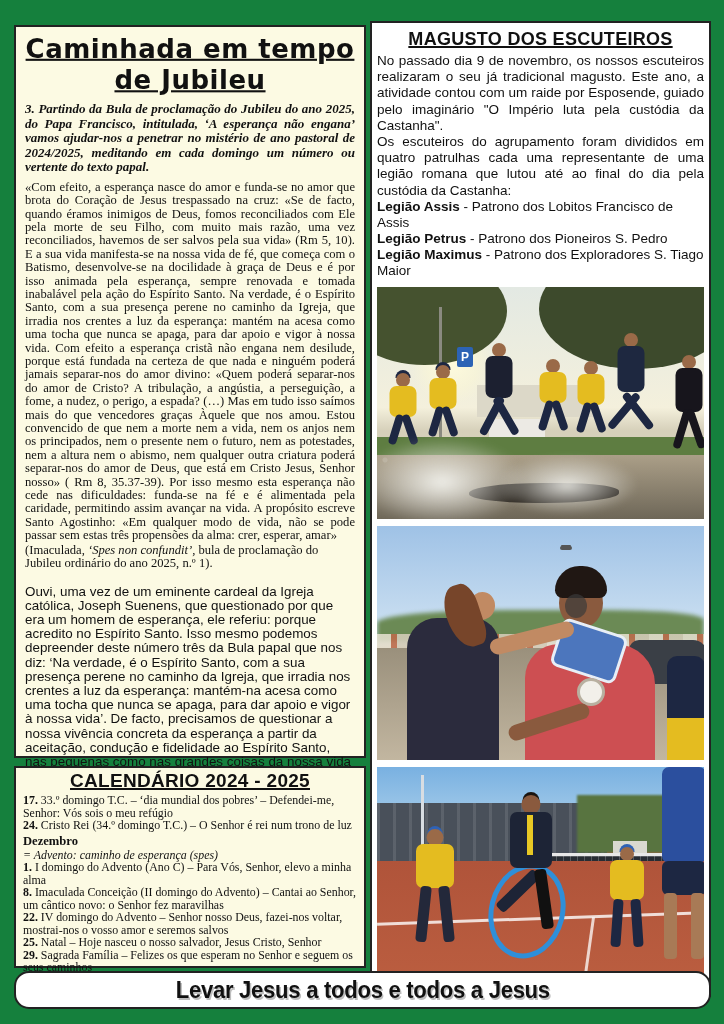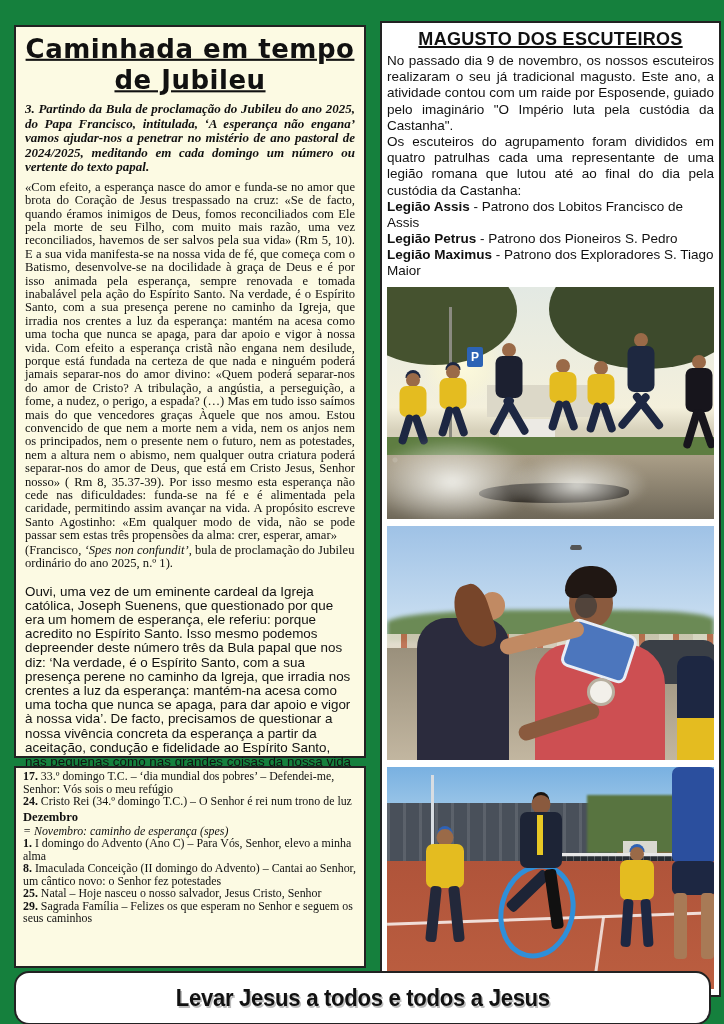--- a/index.html
+++ b/index.html
@@ -26,70 +26,72 @@
   #calendar-box{left:14px;top:766px;width:352px;height:202px;padding:2px 7px;}
   .cal-title{font-family:"Liberation Sans",sans-serif;font-weight:900;font-size:19px;
              text-align:center;text-decoration:underline;text-decoration-thickness:2px;
              letter-spacing:.3px;margin:0 0 2px 0;}
   .month{font-weight:bold;font-size:12.6px;margin-top:2px;}
   .cal-entry{font-size:11.9px;line-height:1.05;}
   .cal-note{font-size:11.9px;font-style:italic;line-height:1.05;}
   .b{font-weight:bold;}
 
   
-  #magusto-box{left:370px;top:21px;width:341px;height:976px;padding:4px 5px;background:#fff;margin-left:10px;}
+  #magusto-box{left:370px;top:21px;width:341px;height:976px;padding:4px 5px;background:#fff;}
   .mag-title{font-family:"Liberation Sans",sans-serif;font-weight:800;font-size:18px;
              text-align:center;text-decoration:underline;text-decoration-thickness:2px;
              letter-spacing:.3px;margin:2px 0 3px 0;}
   .mag-text{font-family:"Liberation Sans",sans-serif;font-size:13.5px;line-height:1.2;
             text-align:justify;}
   .legion-line{font-family:"Liberation Sans",sans-serif;font-size:13.5px;line-height:1.2;}
 
   
   .photo{position:relative;width:327px;height:232px;margin-top:7px;overflow:hidden;background:#cfd8d2;}
   .abs{position:absolute;}
   .kid{position:absolute;width:28px;height:80px;}
   .kid .head{position:absolute;left:50%;transform:translateX(-50%);top:0;width:14px;height:14px;border-radius:50%;background:#9a6a48;}
   .kid .torso{position:absolute;left:50%;transform:translateX(-50%);top:13px;width:27px;height:31px;border-radius:7px;background:#e4bc20;}
   .kid .legL,.kid .legR{position:absolute;top:41px;width:8px;height:31px;border-radius:4px;background:#1d2742;}
   .kid .legL{left:3px;transform:rotate(17deg);}
   .kid .legR{right:3px;transform:rotate(-19deg);}
   .cap{position:absolute;left:50%;transform:translateX(-50%);top:-3px;width:15px;height:8px;border-radius:8px 8px 0 0;background:#1d2742;}
 
   
-  #footer-banner{left:14px;top:971px;width:697px;height:54px;border-radius:15px;background:#fff;
+  #footer-banner{left:14px;top:971px;width:697px;height:38px;border-radius:15px;background:#fff;
                  display:flex;align-items:center;justify-content:center;}
   #footer-banner span{font-family:"Liberation Sans",sans-serif;font-weight:900;font-size:23px;
                       letter-spacing:-.3px;transform:scaleX(.96);text-shadow:1.5px 1.5px 0 #bdbdbd;}
 </style>
 </head>
 <body>
 
 <div id="page">
 
   <div id="article-box" class="box cream">
     <div class="art-title">Caminhada em tempo de Jubileu</div>
     <div class="intro">3. Partindo da Bula de proclamação do Jubileu do ano 2025, do Papa Francisco, intitulada, ‘A esperança não engana’ vamos ajudar-nos a penetrar no mistério de ano pastoral de 2024/2025, meditando em cada domingo um número ou vertente do texto papal.</div>
     <div class="body-quote">«Com efeito, a esperança nasce do amor e funda-se no amor que brota do Coração de Jesus trespassado na cruz: «Se de facto, quando éramos inimigos de Deus, fomos reconciliados com Ele pela morte de seu Filho, com muito mais razão, uma vez reconciliados, havemos de ser salvos pela sua vida» (Rm 5, 10). E a sua vida manifesta-se na nossa vida de fé, que começa com o Batismo, desenvolve-se na docilidade à graça de Deus e é por isso animada pela esperança, sempre renovada e tomada inabalável pela ação do Espírito Santo. Na verdade, é o Espírito Santo, com a sua presença perene no caminho da Igreja, que irradia nos crentes a luz da esperança: mantém na acesa como uma tocha que nunca se apaga, para dar apoio e vigor à nossa vida. Com efeito a esperança cristã não engana nem desilude, porque está fundada na certeza de que nada e ninguém poderá jamais separar-nos do amor divino: «Quem poderá separar-nos do amor de Cristo? A tribulação, a angústia, a perseguição, a fome, a nudez, o perigo, a espada? (…) Mas em tudo isso saímos mais do que vencedores graças Àquele que nos amou. Estou convencido de que nem a morte nem a vida, nem os anjos nem os principados, nem o presente nem o futuro, nem as potestades, nem a altura nem o abismo, nem qualquer outra criatura poderá separar-nos do amor de Deus, que está em Cristo Jesus, Senhor nosso» ( Rm 8, 35.37-39). Por isso mesmo esta esperança não cede nas dificuldades: funda-se na fé e é alimentada pela caridade, permitindo assim avançar na vida. A propósito escreve Santo Agostinho: «Em qualquer modo de vida, não se pode passar sem estas três propensões da alma: crer, esperar, amar»</div>
-    <div class="citation"><span>(Francisco, </span><span class="it">‘Spes non confundit’</span><span>, bula de proclamação do Jubileu ordinário do ano 2025, n.º 1).</span></div>
+    <div class="citation"><span>(Imaculada, </span><span class="it">‘Spes non confundit’</span><span>, bula de proclamação do Jubileu ordinário do ano 2025, n.º 1).</span></div>
     <div class="reflect">Ouvi, uma vez de um eminente cardeal da Igreja católica, Joseph Suenens, que questionado por que era um homem de esperança, ele referiu: porque acredito no Espírito Santo. Isso mesmo podemos depreender deste número três da Bula papal que nos diz: ‘Na verdade, é o Espírito Santo, com a sua presença perene no caminho da Igreja, que irradia nos crentes a luz da esperança: mantém-na acesa como uma tocha que nunca se apaga, para dar apoio e vigor à nossa vida’. De facto, precisamos de questionar a nossa vivência concreta da esperança a partir da aceitação, condução e fidelidade ao Espírito Santo, nas pequenas como nas grandes coisas da nossa vida pessoal e comunitária.</div>
     <div class="questions">
       <div>* Como vivo os desafios de S. Agostinho: crer, esperar e amar?</div>
       <div>* Invoco o Espírito Santo nas horas de maior desânimo ou tristeza?</div>
       <div>* Sinto-me servidor da esperança no meu meio ambiente?</div>
     </div>
   </div>
 
   <div id="calendar-box" class="box cream">
+    <div class="cal-title">CALENDÁRIO 2024 - 2025</div>
     <div class="cal-entry"><span class="b">17.</span> <span>33.º domingo T.C. – ‘dia mundial dos pobres’ – Defendei-me, Senhor: Vós sois o meu refúgio</span></div>
     <div class="cal-entry"><span class="b">24.</span> <span>Cristo Rei (34.º domingo T.C.) – O Senhor é rei num trono de luz</span></div>
     <div class="month">Dezembro</div>
-    <div class="cal-note">= Novembro: caminho de esperança (spes)</div>
+    <div class="cal-note">= Advento: caminho de esperança (spes)</div>
     <div class="cal-entry"><span class="b">1.</span> <span>I domingo do Advento (Ano C) – Para Vós, Senhor, elevo a minha alma</span></div>
-    <div class="cal-entry"><span class="b">8.</span> <span>Imaculada Conceição (II domingo do Advento) – Cantai ao Senhor, um cântico novo: o Senhor fez potestades</span></div>
+    <div class="cal-entry"><span class="b">8.</span> <span>Imaculada Conceição (II domingo do Advento) – Cantai ao Senhor, um cântico novo: o Senhor fez maravilhas</span></div>
+    <div class="cal-entry"><span class="b">22.</span> <span>IV domingo do Advento – Senhor nosso Deus, fazei-nos voltar, mostrai-nos o vosso amor e seremos salvos</span></div>
     <div class="cal-entry"><span class="b">25.</span> <span>Natal – Hoje nasceu o nosso salvador, Jesus Cristo, Senhor</span></div>
     <div class="cal-entry"><span class="b">29.</span> <span>Sagrada Família – Felizes os que esperam no Senhor e seguem os seus caminhos</span></div>
   </div>
 
   <div id="magusto-box" class="box">
     <div class="mag-title">MAGUSTO DOS ESCUTEIROS</div>
     <div class="mag-text">No passado dia 9 de novembro, os nossos escuteiros realizaram o seu já tradicional magusto. Este ano, a atividade contou com um raide por Esposende, guiado pelo imaginário "O Império luta pela custódia da Castanha".</div>
     <div class="mag-text">Os escuteiros do agrupamento foram divididos em quatro patrulhas cada uma representante de uma legião romana que lutou até ao final do dia pela custódia da Castanha:</div>
     <div class="legion-line"><span class="b">Legião Assis</span> <span>- Patrono dos Lobitos Francisco de Assis</span></div>
     <div class="legion-line"><span class="b">Legião Petrus</span> <span>- Patrono dos Pioneiros S. Pedro</span></div>

